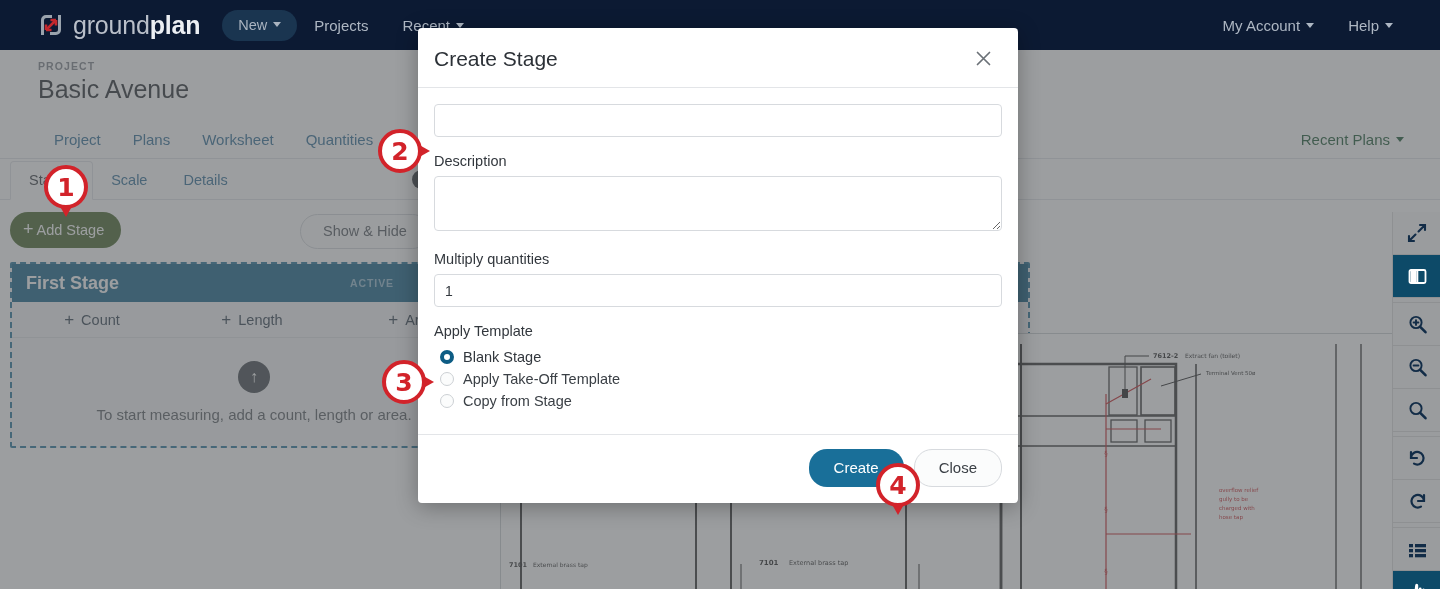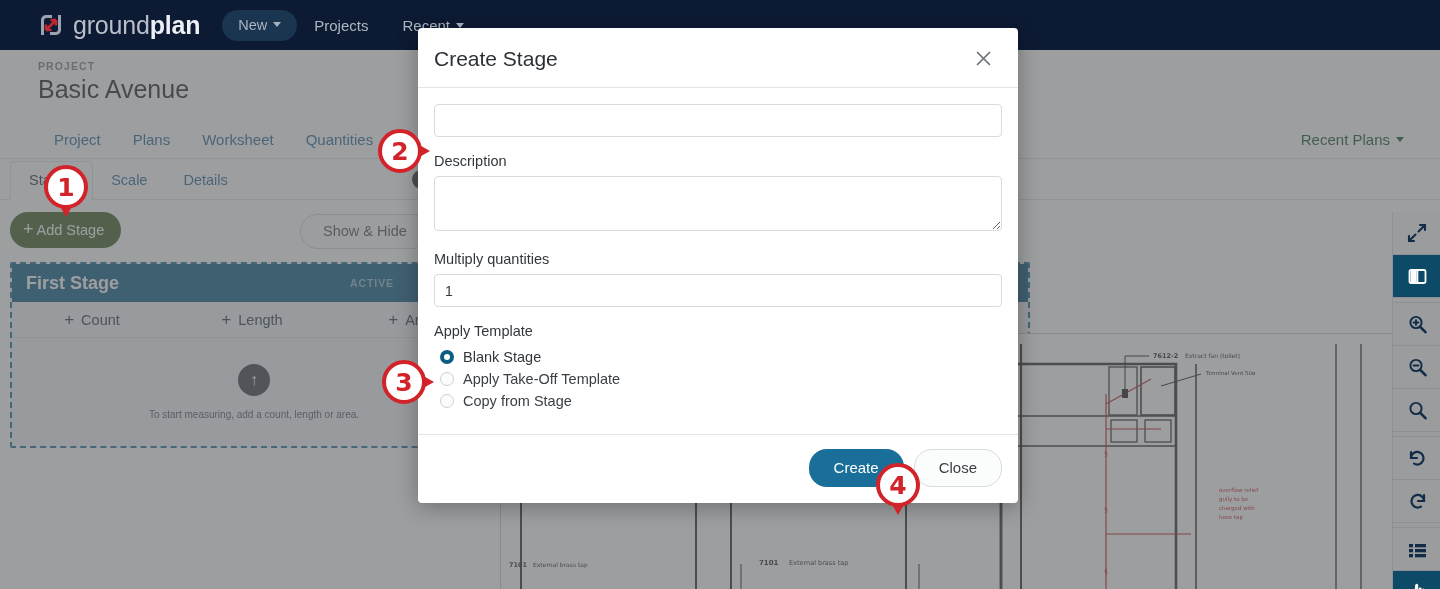--- a/index.html
+++ b/index.html
@@ -194,21 +194,21 @@
     gap: 13px;
     background: #f4f5f6;
     width: 484px;
   }
   .stage-empty-icon {
     width: 32px; height: 32px; border-radius: 50%;
     background: #3a4147;
     display: flex; align-items: center; justify-content: center;
     color: #fff; font-size: 16px;
   }
-  .stage-empty-text { color: #52585e; font-size: 10px; }
+  .stage-empty-text { color: #52585e; font-size: 15px; }
 
   
   .plan-area {
     position: absolute;
     left: 500px; top: 285px;
     width: 900px; height: 304px;
     background: #ffffff;
     border: 1px solid #c9ccd0;
     overflow: hidden;
   }
@@ -490,20 +490,30 @@
         <span class="caret"></span>
       </div>
       <div class="nav-link">
         <span>Projects</span>
       </div>
       <div class="nav-link">
         <span>Recent</span>
         <span class="caret"></span>
       </div>
     </div>
+    <div class="nav-right">
+      <div class="nav-link">
+        <span>My Account</span>
+        <span class="caret"></span>
+      </div>
+      <div class="nav-link">
+        <span>Help</span>
+        <span class="caret"></span>
+      </div>
+    </div>
   </div>
 
   <div class="right-toolbar">
     <div class="rt-btn">
       <svg width="20" height="20" viewBox="0 0 20 20" fill="none" stroke="currentColor" stroke-width="2.1" stroke-linecap="round">
         <path d="M11.5 8.5 L18 2 M13 2 L18 2 L18 7"></path>
         <path d="M8.5 11.5 L2 18 M7 18 L2 18 L2 13"></path>
       </svg>
     </div>
     <div class="rt-btn active">

